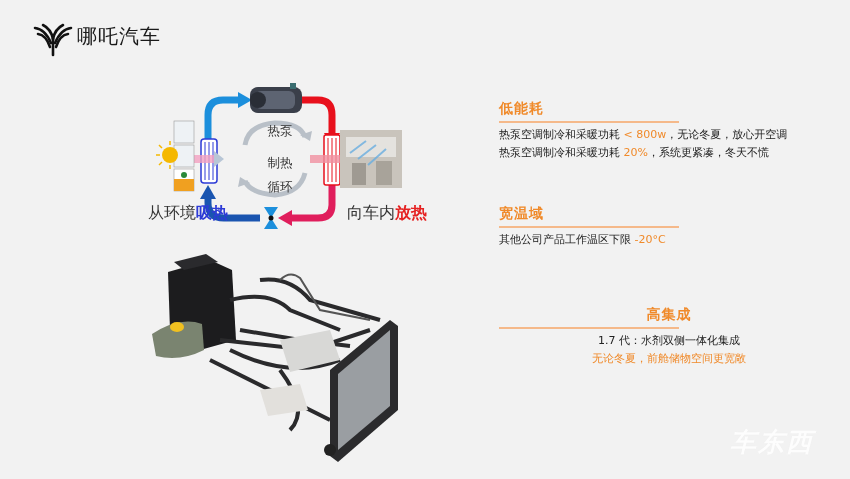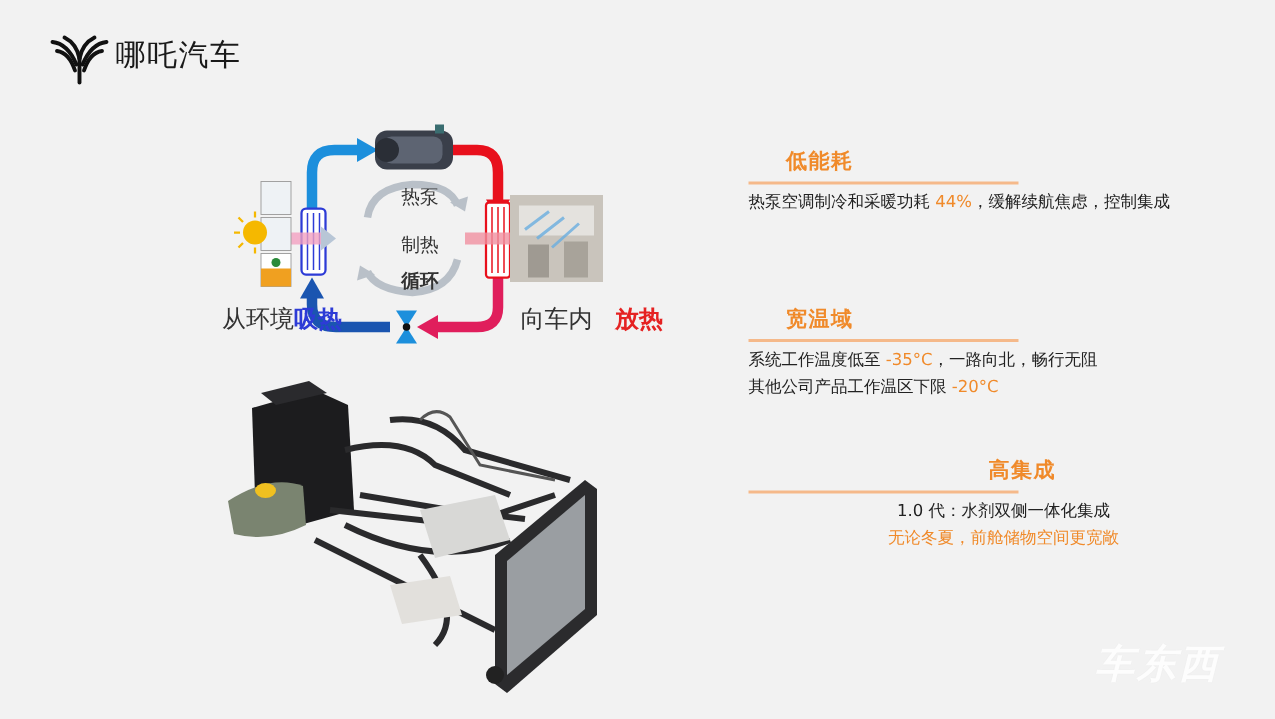--- a/index.html
+++ b/index.html
@@ -22,30 +22,30 @@
   
   .diagram { position: absolute; left: 140px; top: 75px; width: 270px; height: 165px; }
   .diagram svg { width: 270px; height: 165px; display: block; }
   .center-label {
     position: absolute; font-size: 12.5px; color: #333; left: 120px; width: 40px; text-align: center;
   }
   .caption {
     position: absolute; font-size: 16px; color: #333; white-space: nowrap;
   }
   .caption .blue { color: #2d3bd6; font-weight: bold; }
-  .caption .red { color: #e52222; font-weight: bold; padding-left: 15px; }
+  .caption .red { color: #e52222; font-weight: bold; }
 
   
   .assembly { position: absolute; left: 140px; top: 250px; width: 280px; height: 220px; }
 
   
   .section { position: absolute; left: 499px; width: 340px; }
   .sec-title {
     font-size: 14px; font-weight: bold; color: #f08a2a; letter-spacing: 1px;
-    height: 22px; line-height: 22px; margin-left: 25px;
+    height: 22px; line-height: 22px;
   }
   .sec-line {
     width: 180px; height: 1.5px; background: #f5b98a; margin-top: 2px; margin-bottom: 3px;
   }
   .sec-body { font-size: 11px; line-height: 18px; color: #222; white-space: nowrap; }
   .hl { color: #f08a2a; }
   .line-orange { color: #f08a2a; }
 
   .watermark {
     position: absolute; left: 730px; top: 425px;
@@ -155,21 +155,21 @@
 
     <g fill="none" stroke="#b9c0c8" stroke-width="5">
       <path d="M105 70 Q108 50 135 48 Q160 48 165 62"></path>
       <path d="M165 98 Q160 118 135 120 Q110 118 105 106"></path>
     </g>
     <path d="M160 60 L170 66 L172 56 Z" fill="#b9c0c8"></path>
     <path d="M110 108 L100 102 L98 112 Z" fill="#b9c0c8"></path>
   </svg>
   <div class="center-label" style="top:48px;">热泵</div>
   <div class="center-label" style="top:80px;">制热</div>
-  <div class="center-label" style="top:104px;font-weight:bold;">循环</div>
+  <div class="center-label" style="top:104px;">循环</div>
   <div class="caption" style="left:8px; top:128px;">
     <span>从环境</span><span class="blue">吸热</span>
   </div>
   <div class="caption" style="left:207px; top:128px;">
     <span>向车内</span><span class="red">放热</span>
   </div>
 </div>
 
 <div class="assembly">
   <svg viewBox="0 0 280 220" width="280" height="220">
@@ -197,35 +197,35 @@
     <path d="M190 120 L250 70 L258 76 L258 160 L198 212 L190 206 Z" fill="#2b2b2d"></path>
     <path d="M198 124 L250 80 L250 156 L198 200 Z" fill="#9a9ea2"></path>
     <ellipse cx="190" cy="200" rx="6" ry="6" fill="#222"></ellipse>
   </svg>
 </div>
 
 <div class="section" style="top:97px;">
   <div class="sec-title">低能耗</div>
   <div class="sec-line"></div>
   <div class="sec-body">
-    <div><span>热泵空调制冷和采暖功耗 </span><span class="hl">44%</span><span>，缓解续航焦虑，控制集成</span></div>
+    <div><span>热泵空调制冷和采暖功耗 </span><span class="hl">&lt; 800w</span><span>，无论冬夏，放心开空调</span></div>
+    <div><span>热泵空调制冷和采暖功耗 </span><span class="hl">20%</span><span>，系统更紧凑，冬天不慌</span></div>
   </div>
 </div>
 
 <div class="section" style="top:202px;">
   <div class="sec-title">宽温域</div>
   <div class="sec-line"></div>
   <div class="sec-body">
-    <div><span>系统工作温度低至 </span><span class="hl">-35°C</span><span>，一路向北，畅行无阻</span></div>
     <div><span>其他公司产品工作温区下限 </span><span class="hl">-20°C</span></div>
   </div>
 </div>
 
 <div class="section" style="top:303px;text-align:center;">
   <div class="sec-title">高集成</div>
   <div class="sec-line"></div>
   <div class="sec-body">
-    <div><span>1.0 代：水剂双侧一体化集成</span></div>
+    <div><span>1.7 代：水剂双侧一体化集成</span></div>
     <div class="line-orange"><span>无论冬夏，前舱储物空间更宽敞</span></div>
   </div>
 </div>
 
 <div class="watermark">车东西</div>
 
 </body></html>

